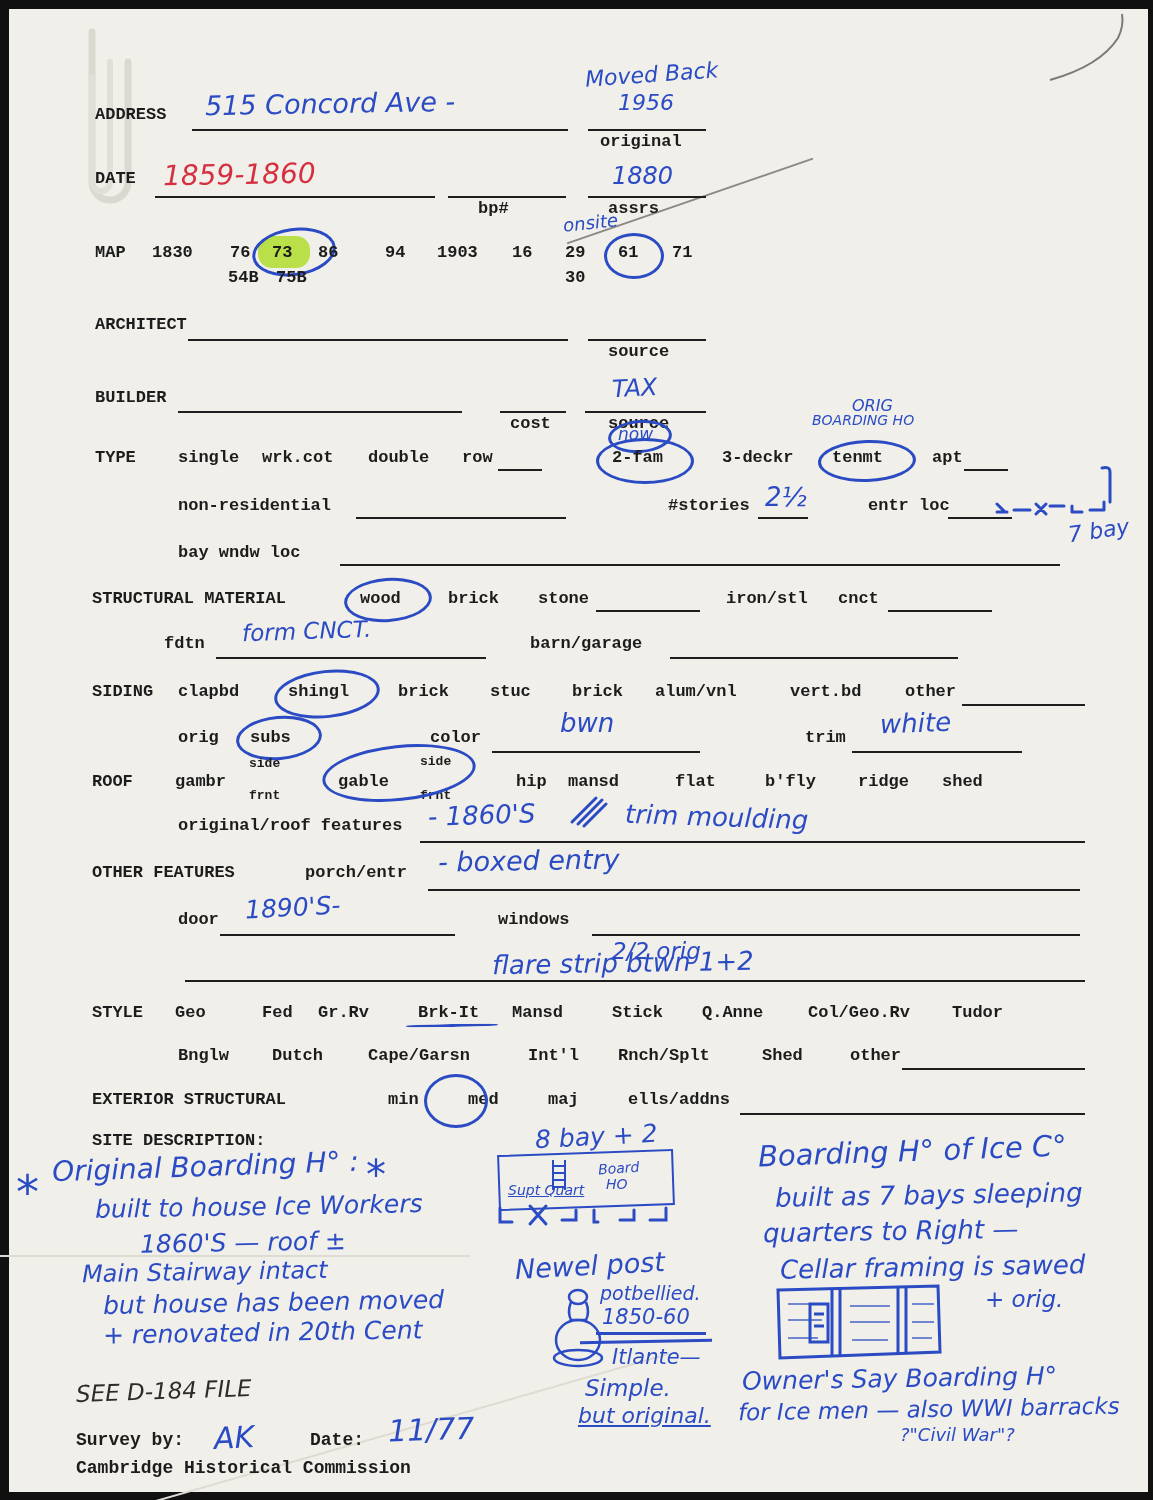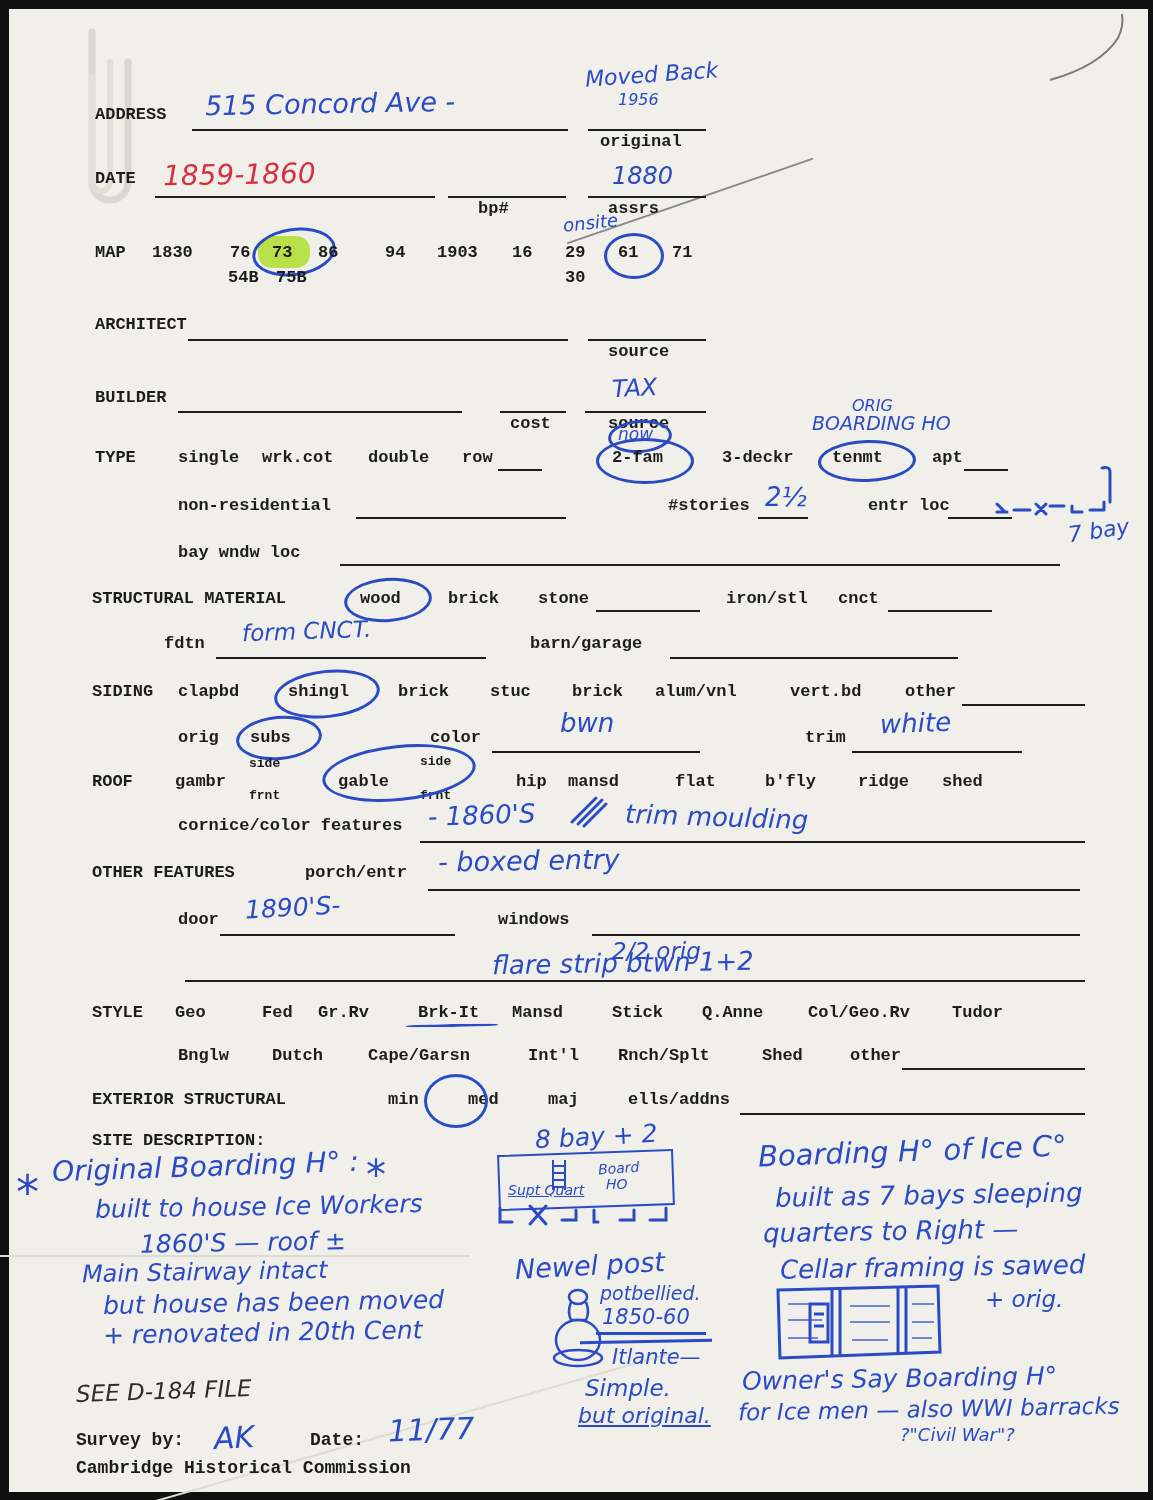--- a/index.html
+++ b/index.html
@@ -38,21 +38,21 @@
 
   <svg class="abs" style="left:1040px;top:8px" width="110" height="90" viewBox="0 0 110 90">
     <path d="M10,72 Q60,58 78,30 Q84,18 82,6" fill="none" stroke="#7c7a74" stroke-width="2"></path>
   </svg>
 
   <div class="abs crease" style="left:0;top:1255px;width:470px;height:2px"></div>
   <div class="abs crease" style="left:120px;top:1430px;width:560px;height:2px;transform:rotate(-16deg)"></div>
 
 
   <div class="abs hw" style="left:585px;top:62px;font-size:22px;transform:rotate(-4deg)">Moved Back</div>
-  <div class="abs hw" style="left:618px;top:90px;font-size:16px">1956</div>
+  <div class="abs hw" style="left:618px;top:90px;font-size:22px">1956</div>
 
   <div class="abs t" style="left:95px;top:105px">ADDRESS</div>
   <div class="abs hw" style="left:205px;top:88px;font-size:27px;transform:rotate(-1deg)">515 Concord Ave -</div>
   <div class="abs bline" style="left:192px;top:129px;width:376px"></div>
   <div class="abs bline" style="left:588px;top:129px;width:118px"></div>
   <div class="abs t" style="left:600px;top:132px">original</div>
 
   <div class="abs t" style="left:95px;top:169px">DATE</div>
   <div class="abs hw hwr" style="left:163px;top:158px;font-size:28px;transform:rotate(-1deg)">1859-1860</div>
   <div class="abs bline" style="left:155px;top:196px;width:280px"></div>
@@ -89,21 +89,21 @@
 
   <div class="abs t" style="left:95px;top:388px">BUILDER</div>
   <div class="abs bline" style="left:178px;top:411px;width:284px"></div>
   <div class="abs bline" style="left:500px;top:411px;width:66px"></div>
   <div class="abs t" style="left:510px;top:414px">cost</div>
   <div class="abs hw" style="left:612px;top:374px;font-size:24px;transform:rotate(-3deg)">TAX</div>
   <div class="abs bline" style="left:585px;top:411px;width:121px"></div>
   <div class="abs t" style="left:608px;top:414px">source</div>
 
   <div class="abs hw" style="left:852px;top:396px;font-size:16px">ORIG</div>
-  <div class="abs hw" style="left:812px;top:412px;font-size:19px">BOARDING HO</div>
+  <div class="abs hw" style="left:812px;top:412px;font-size:14px">BOARDING HO</div>
 
   <div class="abs t" style="left:95px;top:448px">TYPE</div>
   <div class="abs t" style="left:178px;top:448px">single</div>
   <div class="abs t" style="left:262px;top:448px">wrk.cot</div>
   <div class="abs t" style="left:368px;top:448px">double</div>
   <div class="abs t" style="left:462px;top:448px">row</div>
   <div class="abs bline" style="left:498px;top:469px;width:44px"></div>
   <div class="abs hw" style="left:618px;top:424px;font-size:17px">now</div>
   <div class="abs circ" style="left:608px;top:420px;width:58px;height:27px;transform:rotate(-4deg)"></div>
   <div class="abs t" style="left:612px;top:448px">2-fam</div>
@@ -182,21 +182,21 @@
   <div class="abs ts" style="left:420px;top:754px">side</div>
   <div class="abs ts" style="left:420px;top:788px">frnt</div>
   <div class="abs circ" style="left:322px;top:745px;width:148px;height:50px;transform:rotate(-6deg)"></div>
   <div class="abs t" style="left:516px;top:772px">hip</div>
   <div class="abs t" style="left:568px;top:772px">mansd</div>
   <div class="abs t" style="left:675px;top:772px">flat</div>
   <div class="abs t" style="left:765px;top:772px">b'fly</div>
   <div class="abs t" style="left:858px;top:772px">ridge</div>
   <div class="abs t" style="left:942px;top:772px">shed</div>
 
-  <div class="abs t" style="left:178px;top:816px">cornice/color features</div>
+  <div class="abs t" style="left:178px;top:816px">original/roof features</div>
   <div class="abs hw" style="left:428px;top:800px;font-size:26px;transform:rotate(-2deg)">- 1860'S</div>
   <svg class="abs" style="left:558px;top:792px" width="50" height="40" viewBox="0 0 50 40">
     <g stroke="#2a4bc4" stroke-width="3" fill="none" stroke-linecap="round">
       <path d="M14,30 L38,6"></path>
         <path d="M20,32 L44,8"></path>
         <path d="M26,34 L48,12"></path>
     </g>
   </svg>
   <div class="abs hw" style="left:625px;top:802px;font-size:26px;transform:rotate(2deg)">trim moulding</div>
   <div class="abs bline" style="left:420px;top:841px;width:665px"></div>

